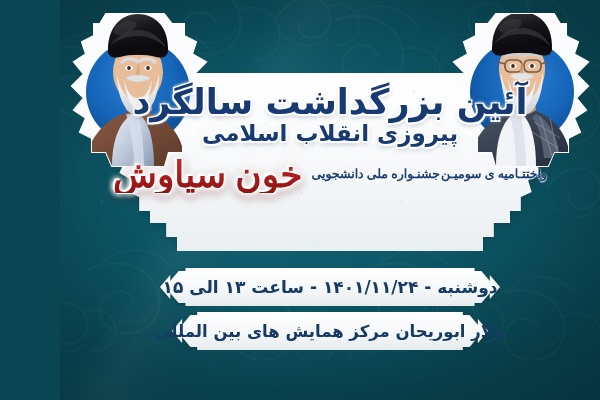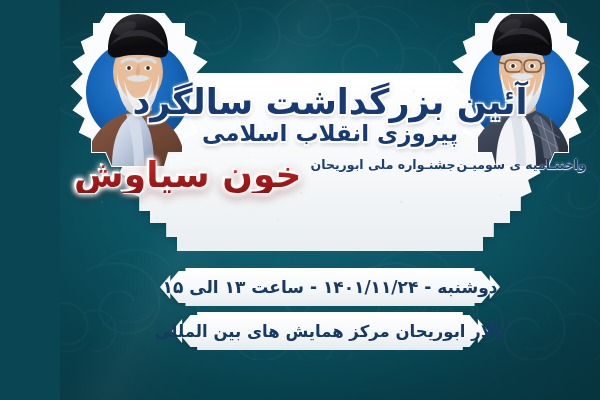--- a/index.html
+++ b/index.html
@@ -103,24 +103,25 @@
        1.5px 1.5px 0 #ffffff, -1.5px 1.5px 0 #ffffff,
        1.5px -1.5px 0 #ffffff, -1.5px -1.5px 0 #ffffff,
        0 3px 5px rgba(20,45,90,0.30);
   }
   .tline1 { font-size: 35px; margin-bottom: 2px; }
   .tline2 { font-size: 23px; margin-bottom: 12px; }
 
   .row3 {
     display: flex;
     flex-direction: row-reverse;
-    align-items: flex-start;
+    align-items: center;
     justify-content: center;
     gap: 9px;
     width: 100%;
+    font-family: Liberation Serif, serif;
   }
   .redword {
     font-size: 36px;
     font-weight: 700;
     line-height: 1;
     white-space: nowrap;
     color: #a81c1c;
     background: linear-gradient(180deg, #c62a28 0%, #a81c1c 55%, #8d1414 100%);
     -webkit-background-clip: text;
     background-clip: text;
@@ -462,21 +463,21 @@
   </div>
 
   <div class="titles">
     <div class="tline tline1">آئین بزرگداشت سالگرد</div>
     <div class="tline tline2">پیروزی انقلاب اسلامی</div>
 
     <div class="row3">
       <div class="redword">خون سیاوش</div>
       <div class="sub-stack">
         <div>واختتـامیه ی سومیـن</div>
-        <div>جشنـواره ملی ابوریحان</div>
+        <div>جشنـواره ملی دانشجویی</div>
       </div>
     </div>
   </div>
 
   <div class="ribbon" id="ribbon-date">
     <svg viewBox="0 0 400 38" preserveAspectRatio="none">
       <defs>
         <linearGradient id="rg1" x1="0" y1="0" x2="0" y2="1">
           <stop offset="0%" stop-color="#ffffff"></stop>
           <stop offset="60%" stop-color="#f4f7f8"></stop>

